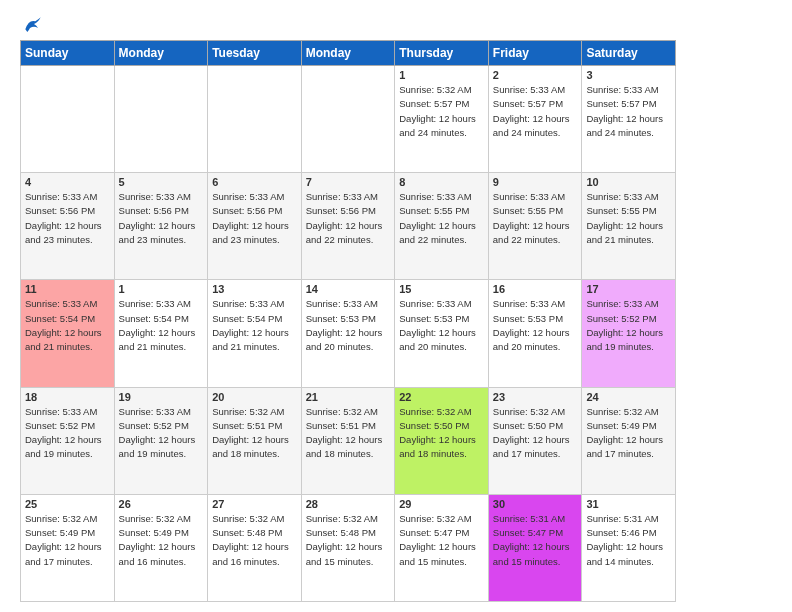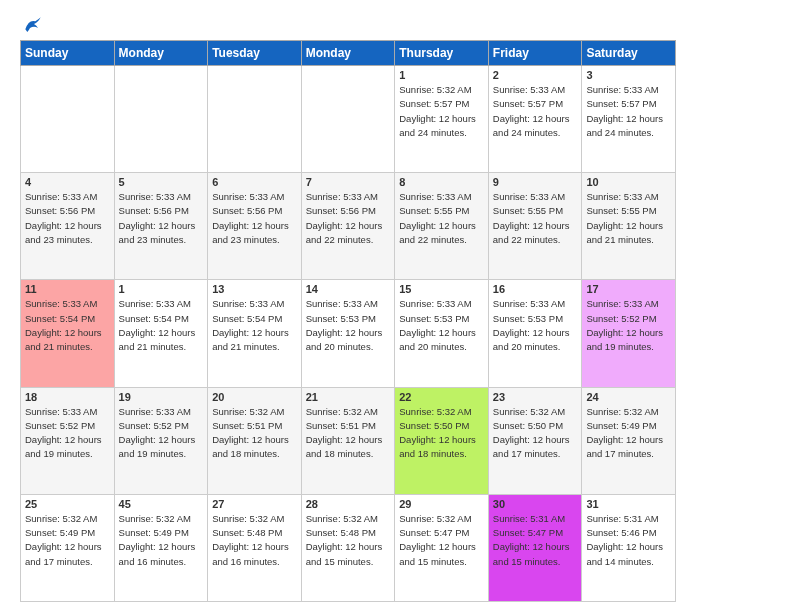--- a/index.html
+++ b/index.html
@@ -242,21 +242,21 @@
             <div class="day-number">24</div>
             <div class="day-info">Sunrise: 5:32 AM<br>Sunset: 5:49 PM<br>Daylight: 12 hours and 17 minutes.</div>
           </td>
         </tr>
         <tr>
           <td style="background: rgb(255, 255, 255);">
             <div class="day-number">25</div>
             <div class="day-info">Sunrise: 5:32 AM<br>Sunset: 5:49 PM<br>Daylight: 12 hours and 17 minutes.</div>
           </td>
           <td style="background: rgb(255, 255, 255);">
-            <div class="day-number">45</div>
+            <div class="day-number">26</div>
             <div class="day-info">Sunrise: 5:32 AM<br>Sunset: 5:49 PM<br>Daylight: 12 hours and 16 minutes.</div>
           </td>
           <td style="background: rgb(255, 255, 255);">
             <div class="day-number">27</div>
             <div class="day-info">Sunrise: 5:32 AM<br>Sunset: 5:48 PM<br>Daylight: 12 hours and 16 minutes.</div>
           </td>
           <td style="background: rgb(255, 255, 255);">
             <div class="day-number">28</div>
             <div class="day-info">Sunrise: 5:32 AM<br>Sunset: 5:48 PM<br>Daylight: 12 hours and 15 minutes.</div>
           </td>

